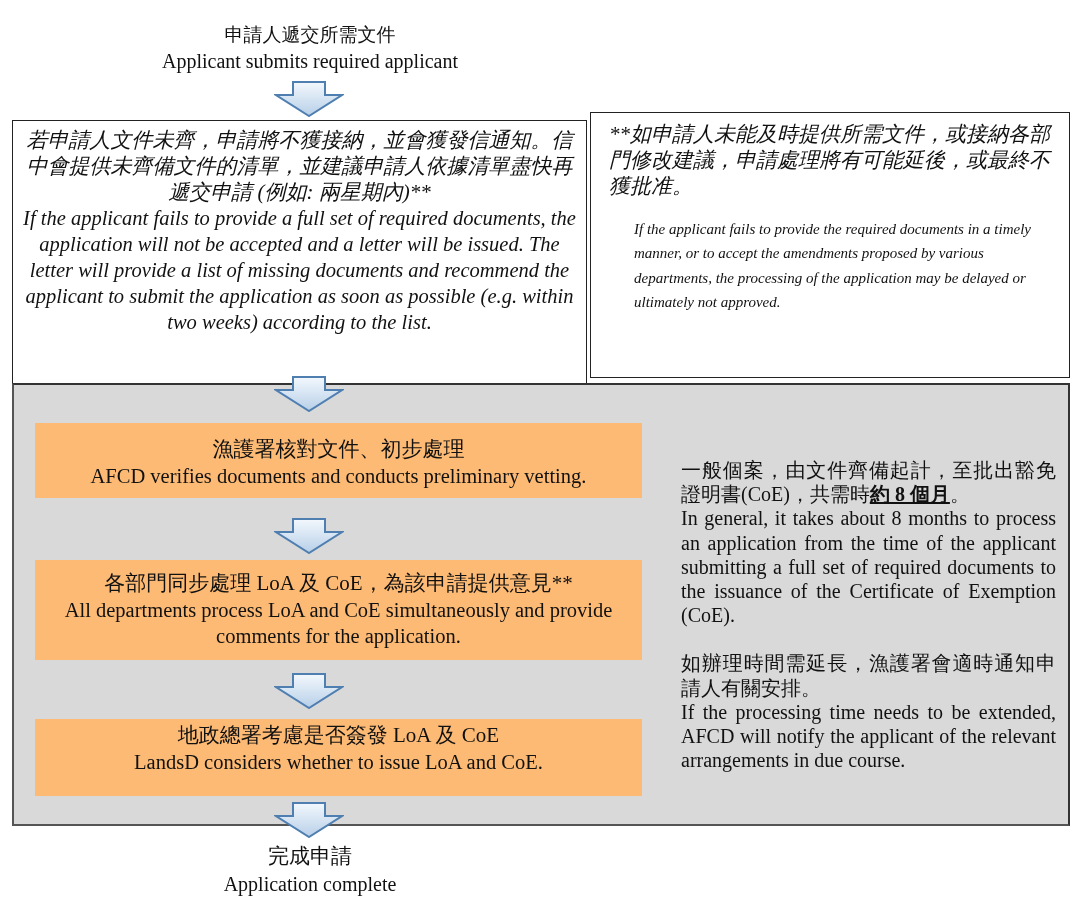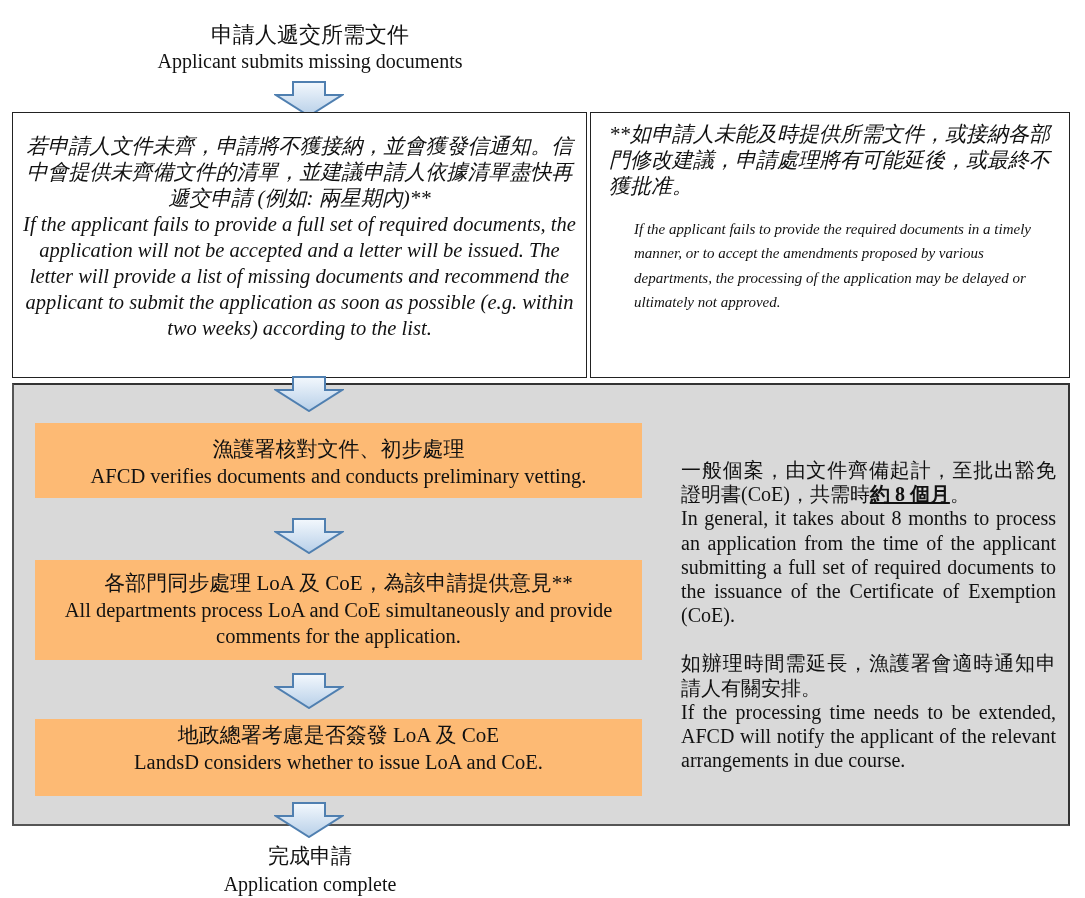--- a/index.html
+++ b/index.html
@@ -1,26 +1,26 @@
 <!DOCTYPE html>
 <html><head>
 <meta charset="utf-8">
 <style>
   html, body { margin:0; padding:0; background:#ffffff; }
   body { width:1085px; height:898px; position:relative; overflow:hidden;
          font-family:"Liberation Serif","DejaVu Serif",serif; color:#111; }
   .abs { position:absolute; }
   .center { text-align:center; }
-  .title-zh { font-size:22px; line-height:26px; }
+  .title-zh { font-size:19px; line-height:26px; }
   .title-en { font-size:20px; line-height:26px; }
 
   .box { position:absolute; border:1.5px solid #222; background:#fff; box-sizing:border-box; }
   .italic { font-style:italic; }
 
-  #left-box { left:12px; top:112px; width:575px; height:266px; padding:20px 10px 0 10px; }
+  #left-box { left:12px; top:120px; width:575px; height:266px; padding:6px 10px 0 10px; }
   #left-box .zh { font-size:21px; line-height:26px; text-align:center; }
   #left-box .en { font-size:20.5px; line-height:26px; text-align:center; }
 
   #right-box { left:590px; top:112px; width:480px; height:266px; padding:8px 18px 0 18px; }
   #right-box .zh { font-size:21px; line-height:26px; }
   #right-box .en { font-size:15px; line-height:24.3px; padding-left:25px; margin-top:18px; }
 
   #gray-panel { position:absolute; left:12px; top:383px; width:1058px; height:443px;
        background:#d9d9d9; border-top:2px solid #333; border-left:2.5px solid #555;
        border-right:2.5px solid #333; border-bottom:2.5px solid #555; box-sizing:border-box; }
@@ -47,21 +47,21 @@
   <defs>
     <linearGradient id="arrowGrad" x1="0" y1="0" x2="0" y2="1">
       <stop offset="0" stop-color="#f3f8fd"></stop>
       <stop offset="1" stop-color="#b7cfe8"></stop>
     </linearGradient>
   </defs>
 </svg>
 
 <div class="abs center" style="left:0;width:620px;top:22px;">
   <div class="title-zh">申請人遞交所需文件</div>
-  <div class="title-en">Applicant submits missing documents</div>
+  <div class="title-en">Applicant submits required applicant</div>
 </div>
 
 <svg class="arrow" style="left:274px;top:81px;" viewBox="0 0 70 36">
   <path d="M19 1 H51 V14 H68 L35 35 L2 14 H19 Z" fill="url(#arrowGrad)" stroke="#4f7fb0" stroke-width="2" stroke-linejoin="miter"></path>
 </svg>
 
 <div class="box italic" id="left-box">
   <div class="zh">若申請人文件未齊，申請將不獲接納，並會獲發信通知。信中會提供未齊備文件的清單，並建議申請人依據清單盡快再遞交申請 (例如:  兩星期內)**</div>
   <div class="en">If the applicant fails to provide a full set of required documents, the application will not be accepted and a letter will be issued. The letter will provide a list of missing documents and recommend the applicant to submit the application as soon as possible (e.g. within two weeks) according to the list.</div>
 </div>

